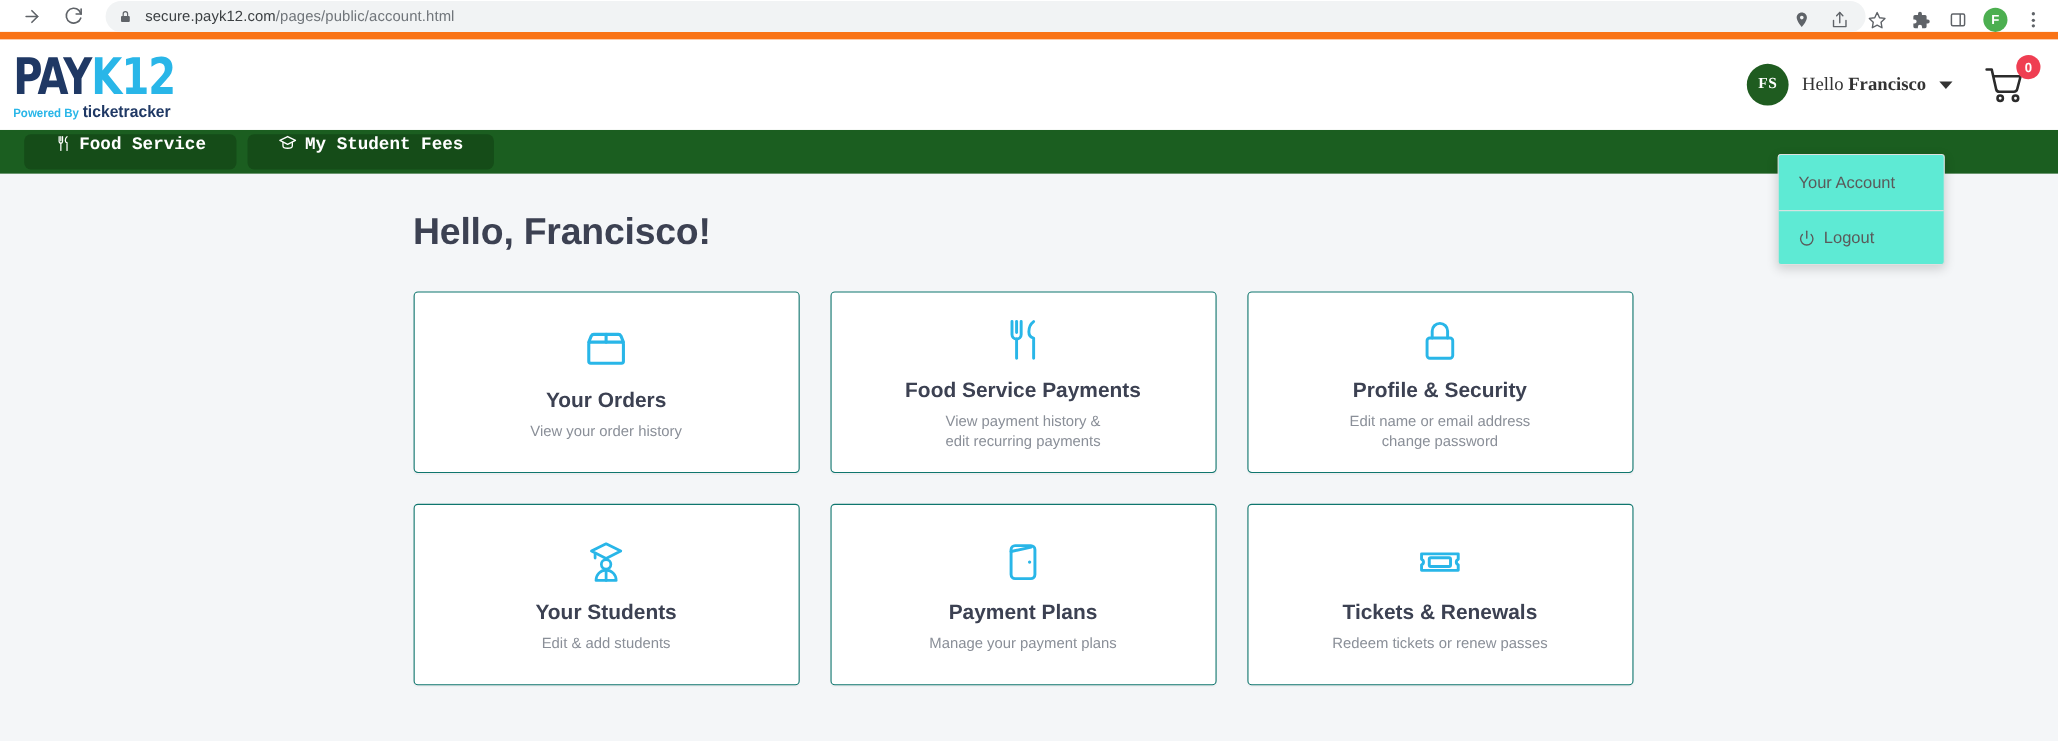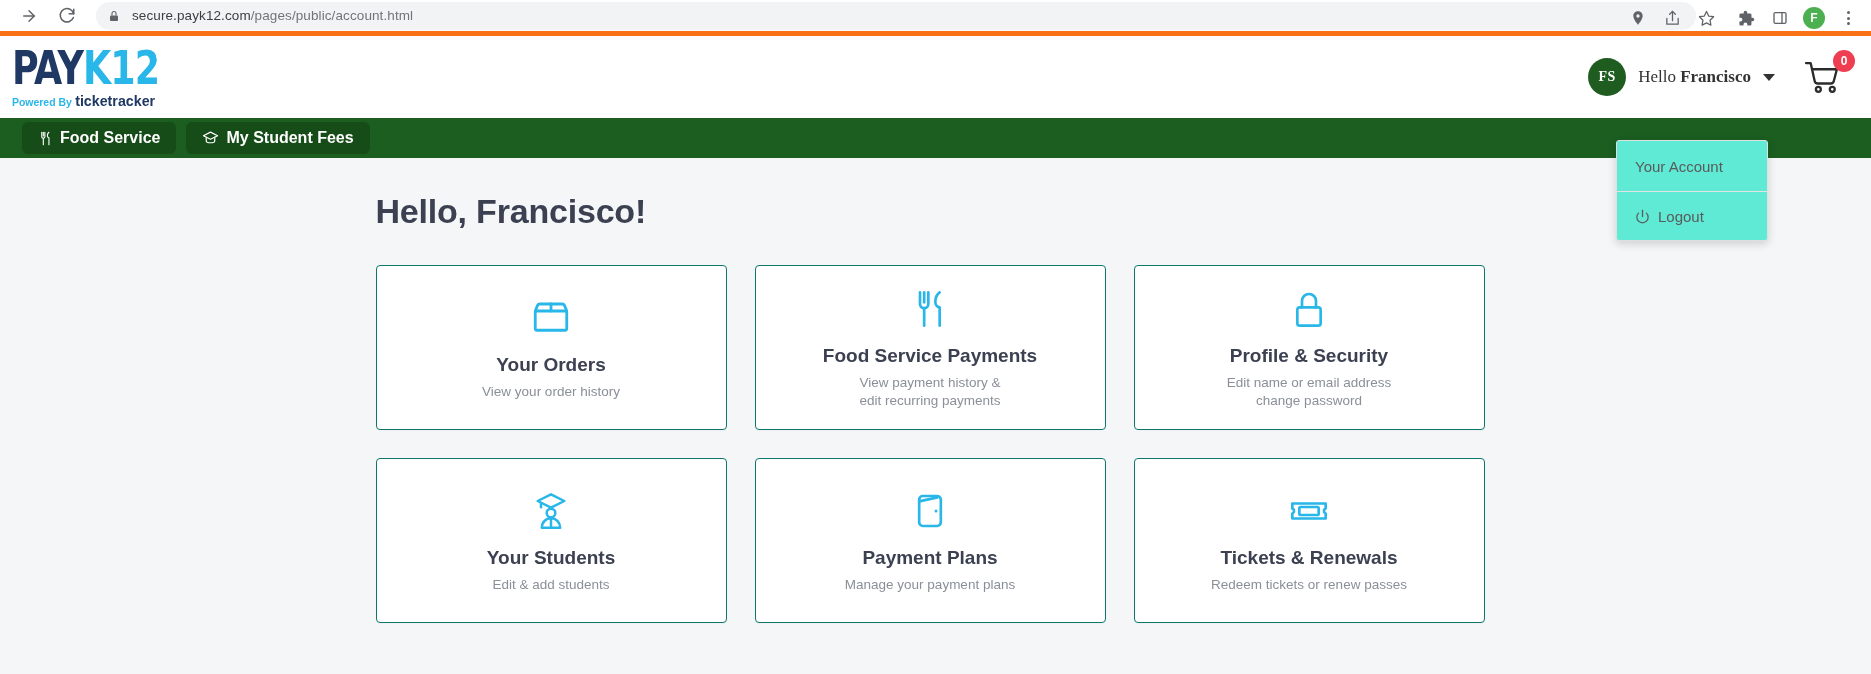--- a/index.html
+++ b/index.html
@@ -12,21 +12,21 @@
     background: #ffffff;
   }
 
   
   .browser-bar {
     height: 36px;
     background: #ffffff;
     display: flex;
     align-items: center;
     padding: 0 14px;
-    border-bottom: 5px solid #f97316;
+    border-bottom: 7px solid #f97316;
     position: relative;
   }
   .nav-btn {
     width: 30px; height: 30px;
     display: flex; align-items: center; justify-content: center;
     border-radius: 50%;
     color: #5f6368;
     flex: 0 0 auto;
   }
   .omnibox {
@@ -159,28 +159,28 @@
     display: flex;
     align-items: center;
     padding-left: 22px;
     gap: 10px;
   }
   .nav-tab {
     background: #154c18;
     border-radius: 6px;
     height: 32px;
     display: flex;
-    align-items: center;
     gap: 7px;
-    padding: 0 16px;
+    padding: 0 28px;
     color: #ffffff;
     font-size: 16px;
     font-weight: bold;
     cursor: pointer;
     white-space: nowrap;
+    font-family: Liberation Mono, monospace;
   }
   .nav-tab svg { flex: 0 0 auto; }
 
   
   .content {
     background: #f4f6f8;
     height: calc(674px - 36px - 82px - 40px);
     padding: 34px 0 0 0;
     overflow: hidden;
   }

